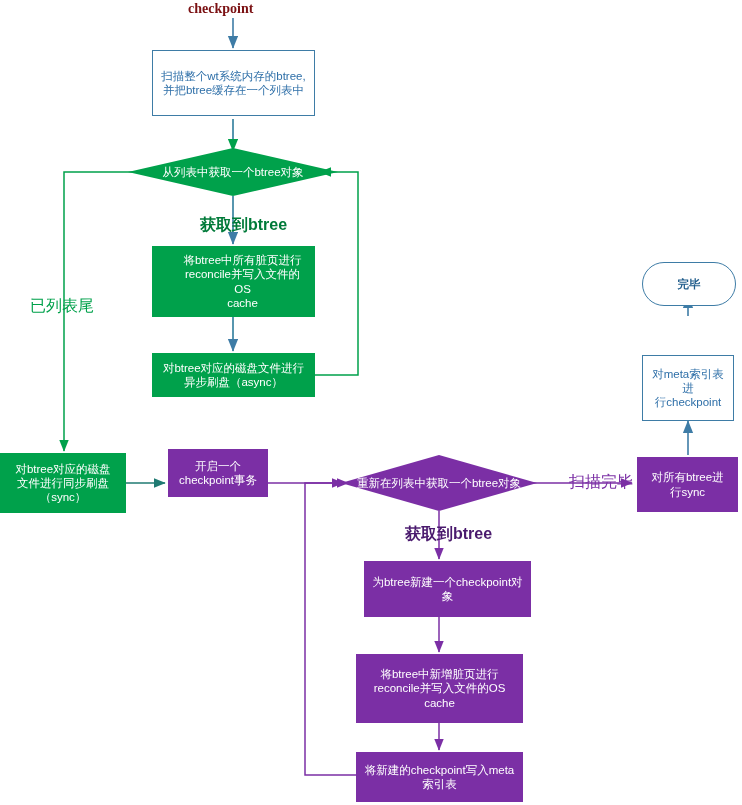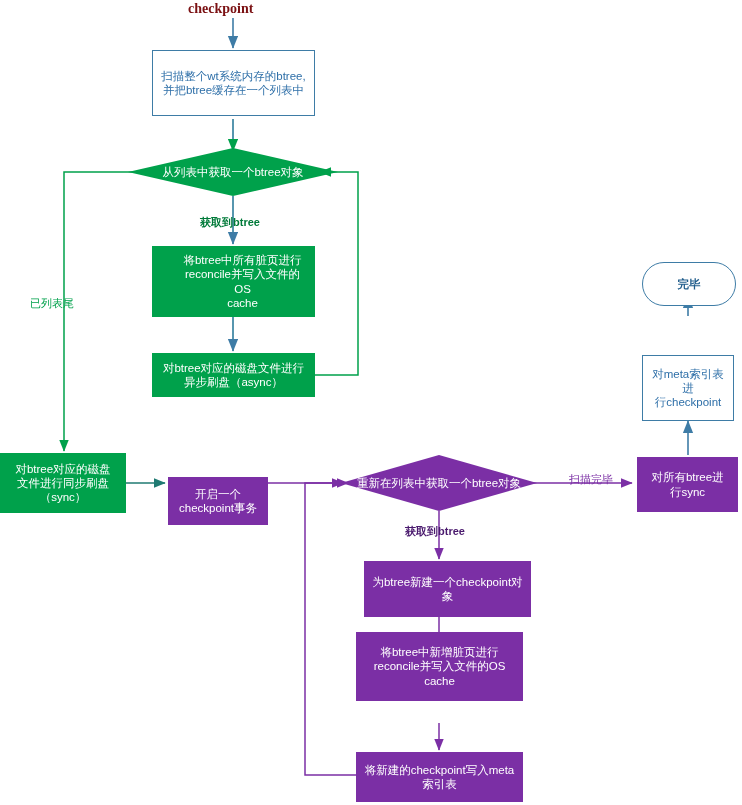--- a/index.html
+++ b/index.html
@@ -84,21 +84,21 @@
     display: flex;
     align-items: center;
     justify-content: center;
     color: #ffffff;
     font-size: 11.5px;
     text-align: left;
     pointer-events: none;
   }
   .edge-label {
     position: absolute;
-    font-size: 11px;
+    font-size: 16px;
     z-index: 3;
     white-space: nowrap;
     background: transparent;
   }
   .lbl-green { color: #00A14B; }
   .lbl-green-b { color: #007A39; font-weight: bold; }
   .lbl-purple-b { color: #4A1A6E; font-weight: bold; }
   .lbl-purple { color: #7B2FA5; }
 </style>
 </head>
@@ -169,34 +169,34 @@
 reconcile并写入文件的OS
 cache</div>
 
   <div class="node box-green" style="left:0px; top:453px; width:126px; height:60px;">对btree对应的磁盘
 文件进行同步刷盘
 （sync）</div>
 
   <div class="node box-green" style="left:152px; top:353px; width:163px; height:44px;">对btree对应的磁盘文件进行
 异步刷盘（async）</div>
 
-  <div class="node box-purple" style="left:168px; top:477px; width:100px; height:48px;">开启一个
+  <div class="node box-purple" style="left:168px; top:449px; width:100px; height:48px;">开启一个
 checkpoint事务</div>
 
   <div class="diamond-wrap" style="left:341px; top:455px; width:196px; height:56px;">
     <svg width="196" height="56" viewBox="0 0 196 56">
       <polygon points="98,0 196,28 98,56 0,28" fill="#7B2FA5"></polygon>
     </svg>
     <div class="diamond-label">重新在列表中获取一个btree对象</div>
   </div>
 
   <div class="node box-purple" style="left:356px; top:561px; width:167px; height:56px;margin-left:8px;">为btree新建一个checkpoint对
 象</div>
 
-  <div class="node box-purple" style="left:356px; top:632px; width:167px; height:69px;">将btree中新增脏页进行
+  <div class="node box-purple" style="left:356px; top:654px; width:167px; height:69px;">将btree中新增脏页进行
 reconcile并写入文件的OS
 cache</div>
 
   <div class="node box-purple" style="left:356px; top:752px; width:167px; height:50px;">将新建的checkpoint写入meta
 索引表</div>
 
   <div class="node box-purple" style="left:637px; top:457px; width:101px; height:55px;">对所有btree进
 行sync</div>
 
   <div class="node box-blue" style="left:642px; top:355px; width:92px; height:66px;">对meta索引表进

